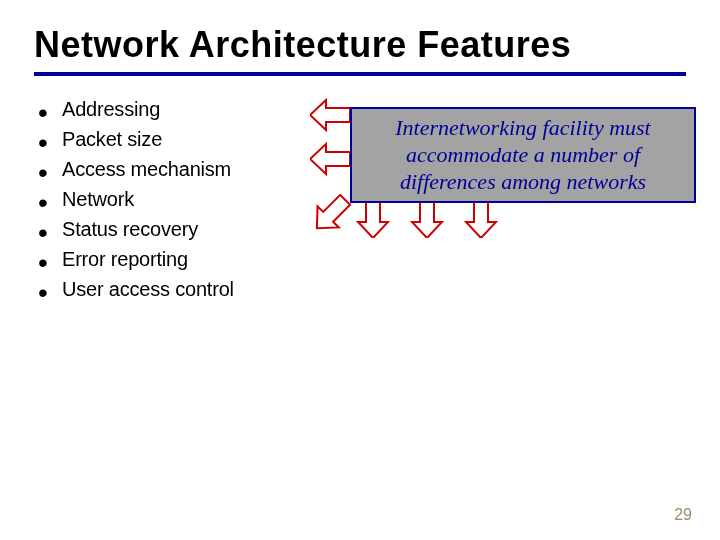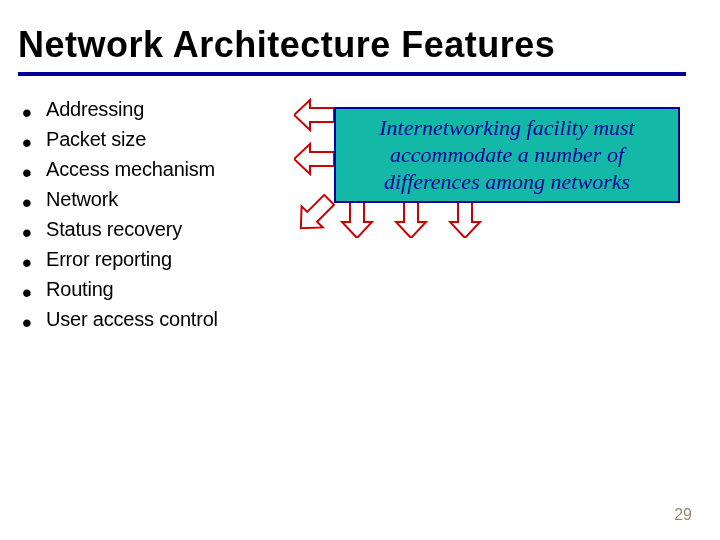--- a/index.html
+++ b/index.html
@@ -7,21 +7,21 @@
   body {
     background: #fff;
     font-family: Arial, Helvetica, sans-serif;
     position: relative;
     overflow: hidden;
   }
   .slide {
     width: 720px;
     height: 540px;
     position: relative;
-    padding: 24px 34px 0 18px;
+    padding: 24px 34px 0 34px;
   }
   .title {
     font-size: 36px;
     font-weight: 900;
     color: #000;
     letter-spacing: 0.5px;
     border-bottom: 4px solid #000099;
     padding-bottom: 6px;
     font-family: "Arial Black", Arial, sans-serif;
   }
@@ -55,21 +55,21 @@
     left: 316px;
     width: 346px;
     border: 2px solid #000099;
     padding: 6px 6px;
     text-align: center;
     font-style: italic;
     font-family: "Times New Roman", Times, serif;
     font-size: 22px;
     color: #000099;
     line-height: 1.22;
-    background: #14b8a6;
+    background: #a3a3a3;
     z-index: 5;
   }
   .arrow {
     position: absolute;
     z-index: 4;
   }
   .page-num {
     position: absolute;
     right: 28px;
     bottom: 16px;
@@ -87,21 +87,20 @@
 
   <div class="body-area">
 
     <ul class="bullets">
       <li>Addressing</li>
       <li>Packet size</li>
       <li>Access mechanism</li>
       <li>Network</li>
       <li>Status recovery</li>
       <li>Error reporting</li>
-      <li>Routing</li>
       <li>User access control</li>
     </ul>
 
     <div class="callout">Internetworking facility must accommodate a number of differences among networks</div>
 
     <svg class="arrow" style="left:276px; top:4px;" width="40" height="34" viewBox="0 0 40 34">
       <path d="M0 17 L16 2 L16 10 L40 10 L40 24 L16 24 L16 32 Z" fill="#fff" stroke="#cc0000" stroke-width="2"></path>
     </svg>
 
     <svg class="arrow" style="left:276px; top:48px;" width="40" height="34" viewBox="0 0 40 34">

